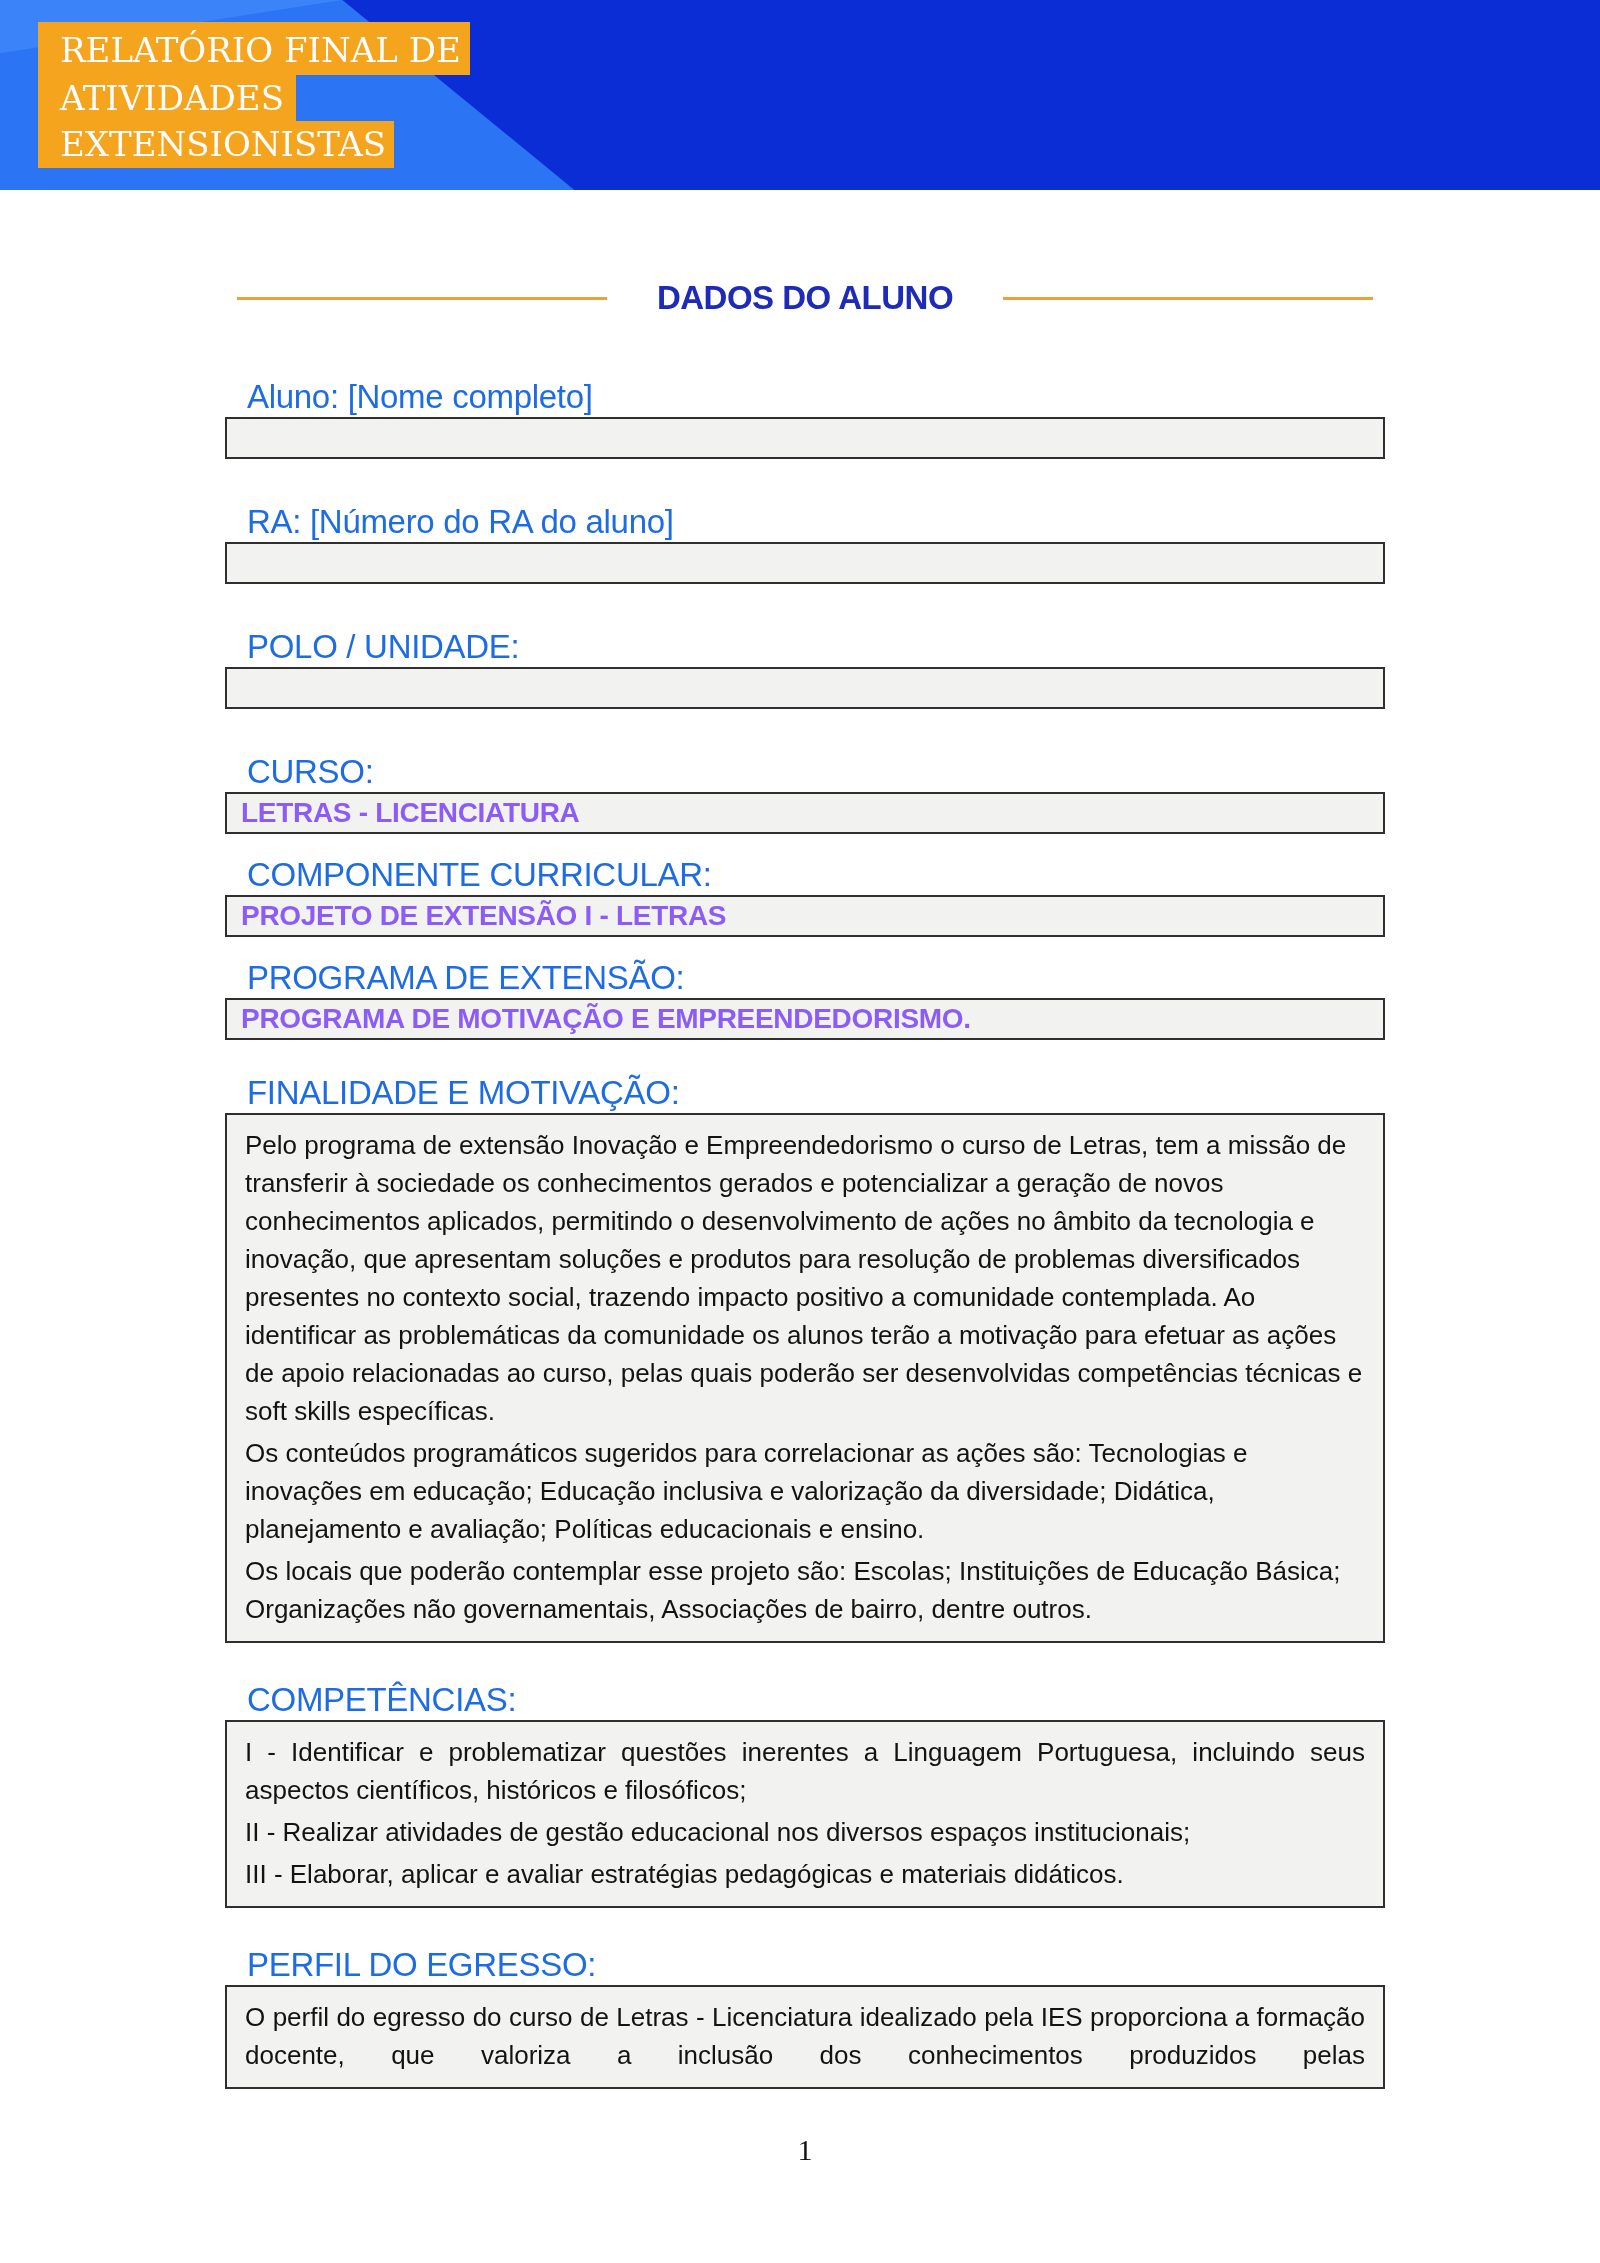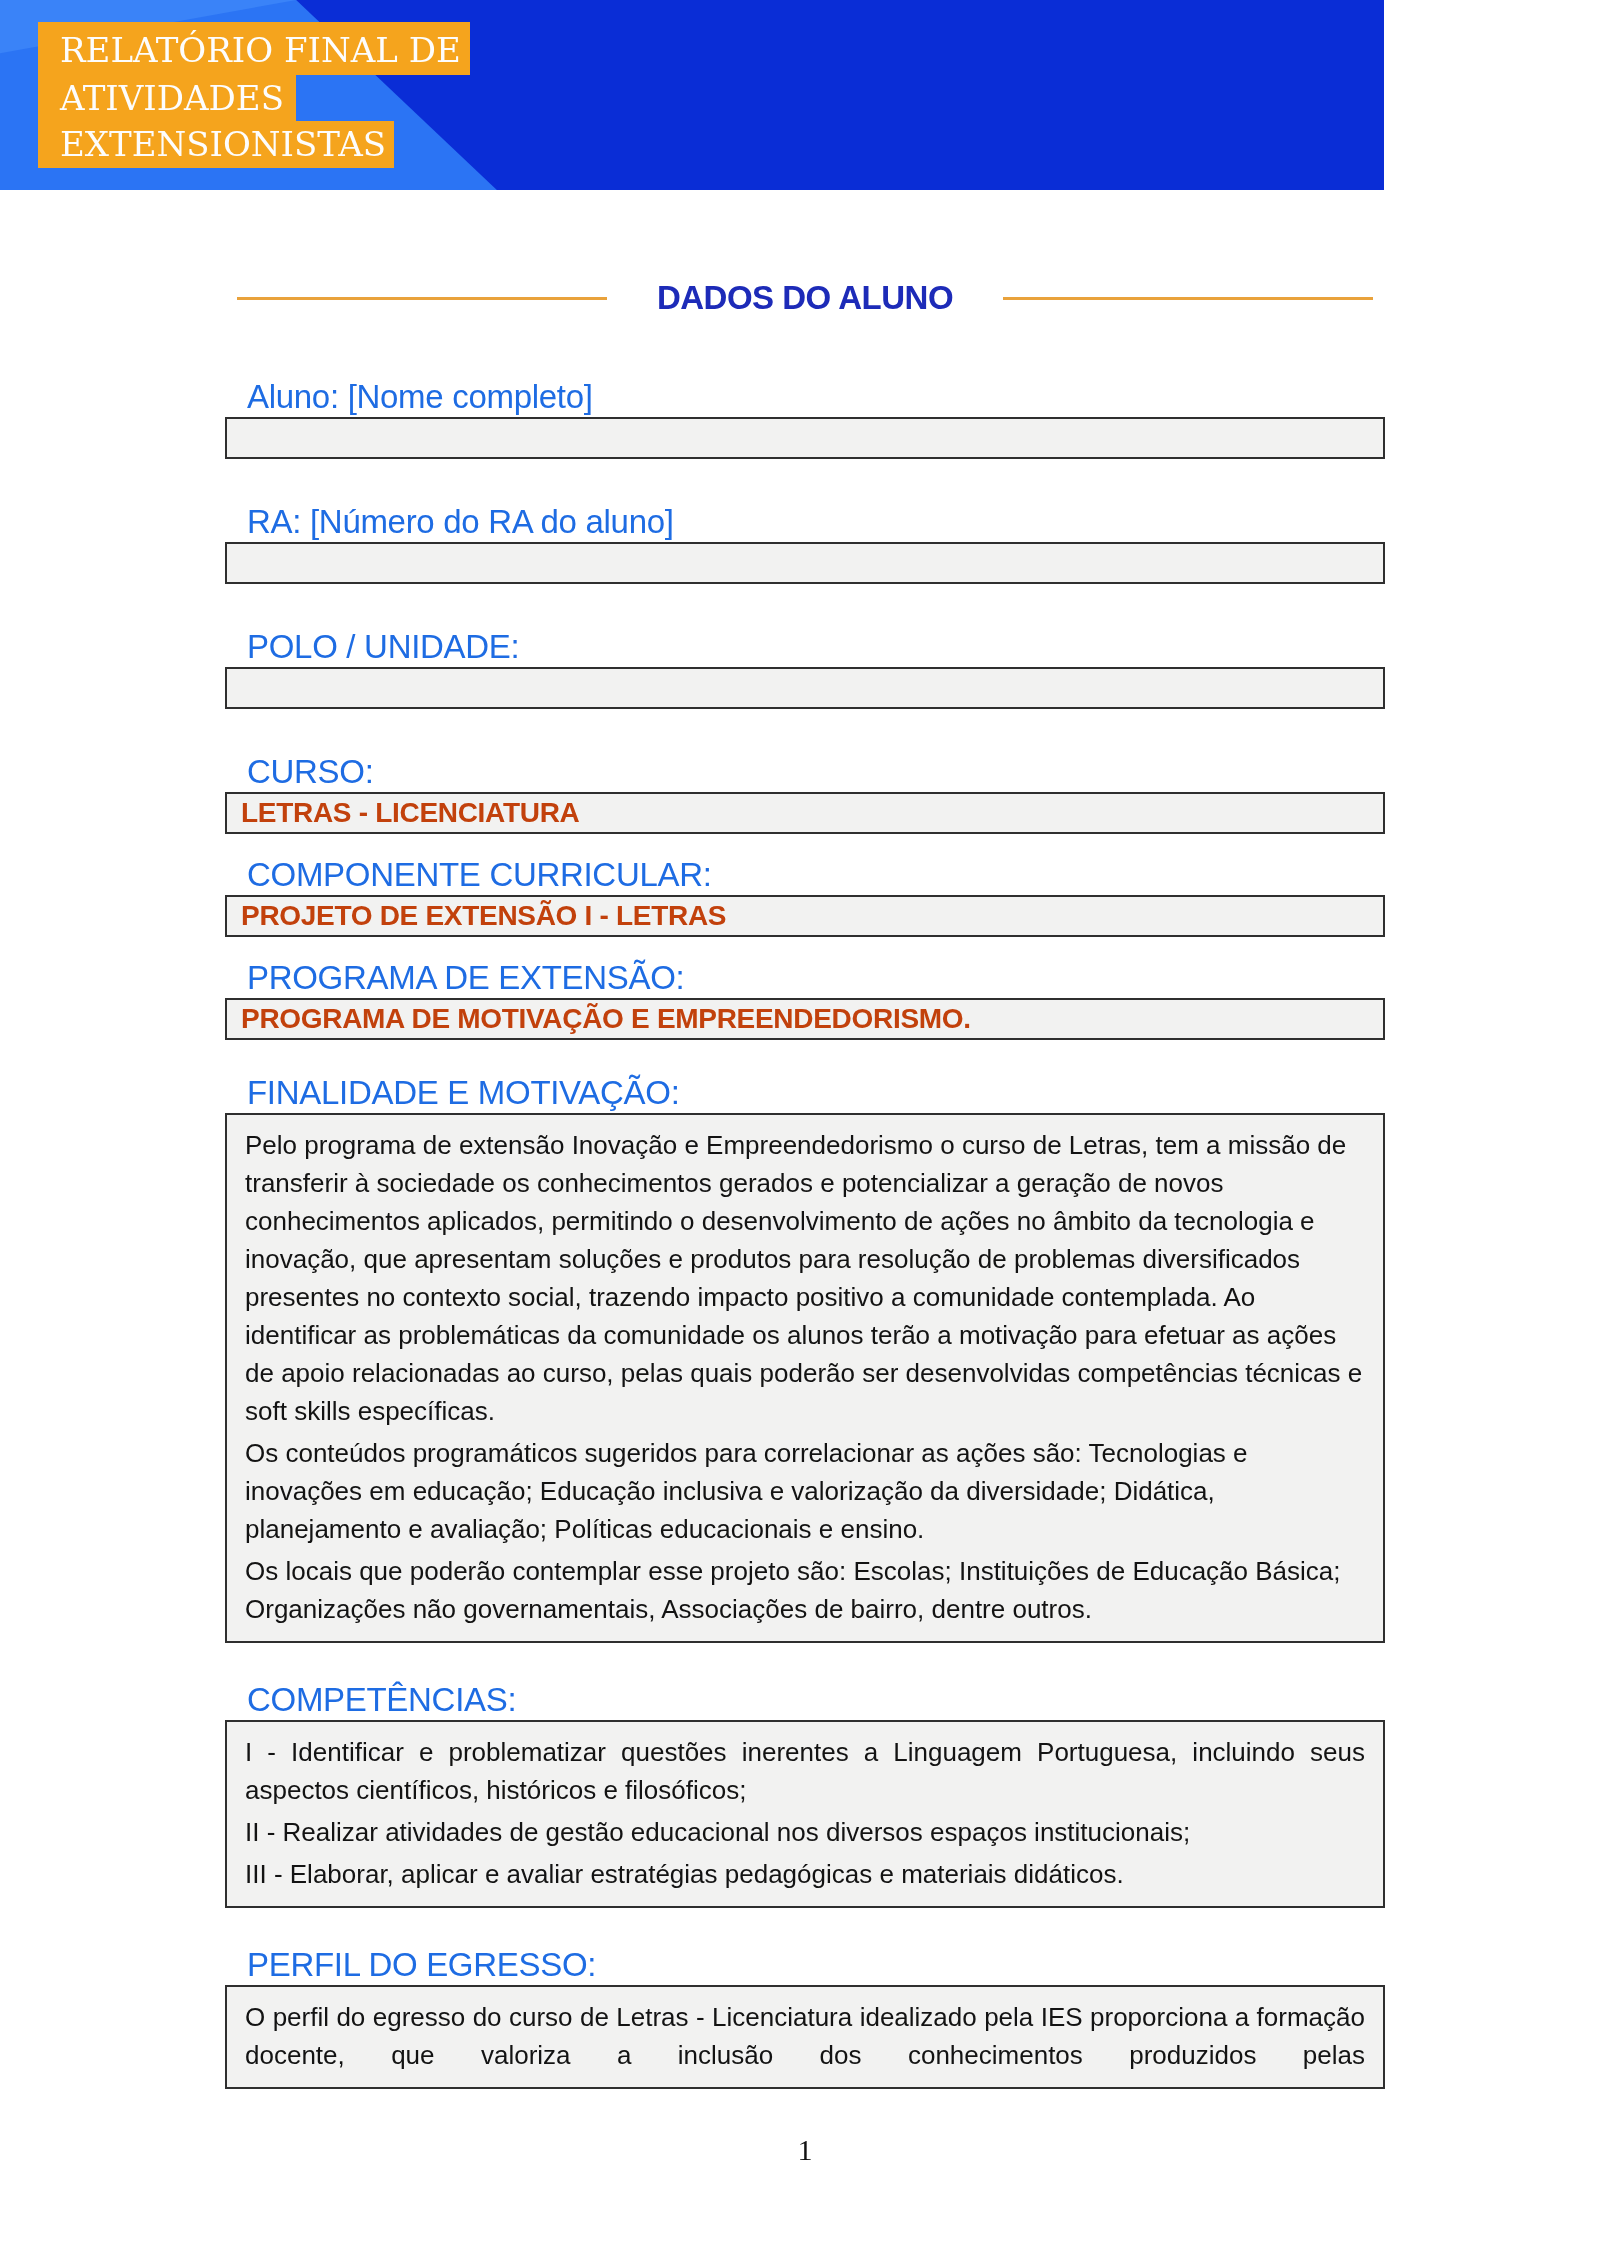--- a/index.html
+++ b/index.html
@@ -19,21 +19,21 @@
   body{
     width:1600px;height:2263px;
     font-family:"Liberation Sans",sans-serif;
     color:var(--text);
     overflow:hidden;
     position:relative;
   }
   
   .banner{
     position:relative;
-    width:1384px;height:190px;
+    width:1600px;height:190px;
     background:var(--header-light);
     overflow:hidden;
   }
   .banner-dark{
     position:absolute;inset:0;
     background:var(--header-dark);
     clip-path:polygon(21.4% 0, 100% 0, 100% 100%, 35.9% 100%);
   }
   .banner-sheen{
     position:absolute;inset:0;
@@ -99,21 +99,21 @@
   }
   .input-box{
     height:42px;
   }
   .value-box{
     min-height:42px;
     display:flex;align-items:center;
     padding:2px 14px;
     font-size:28px;font-weight:bold;
     letter-spacing:-0.3px;
-    color:#c2410c;
+    color:#8b5cf6;
   }
   .text-box{
     padding:7px 14px 9px 14px;
     font-size:26px;line-height:38px;
     color:#131313;
   }
   .text-box p{margin:4px;}
   .text-box.justified p{text-align:justify;}
   .text-box.justify-last p{text-align:justify;text-align-last:justify;}
   .page-number{

